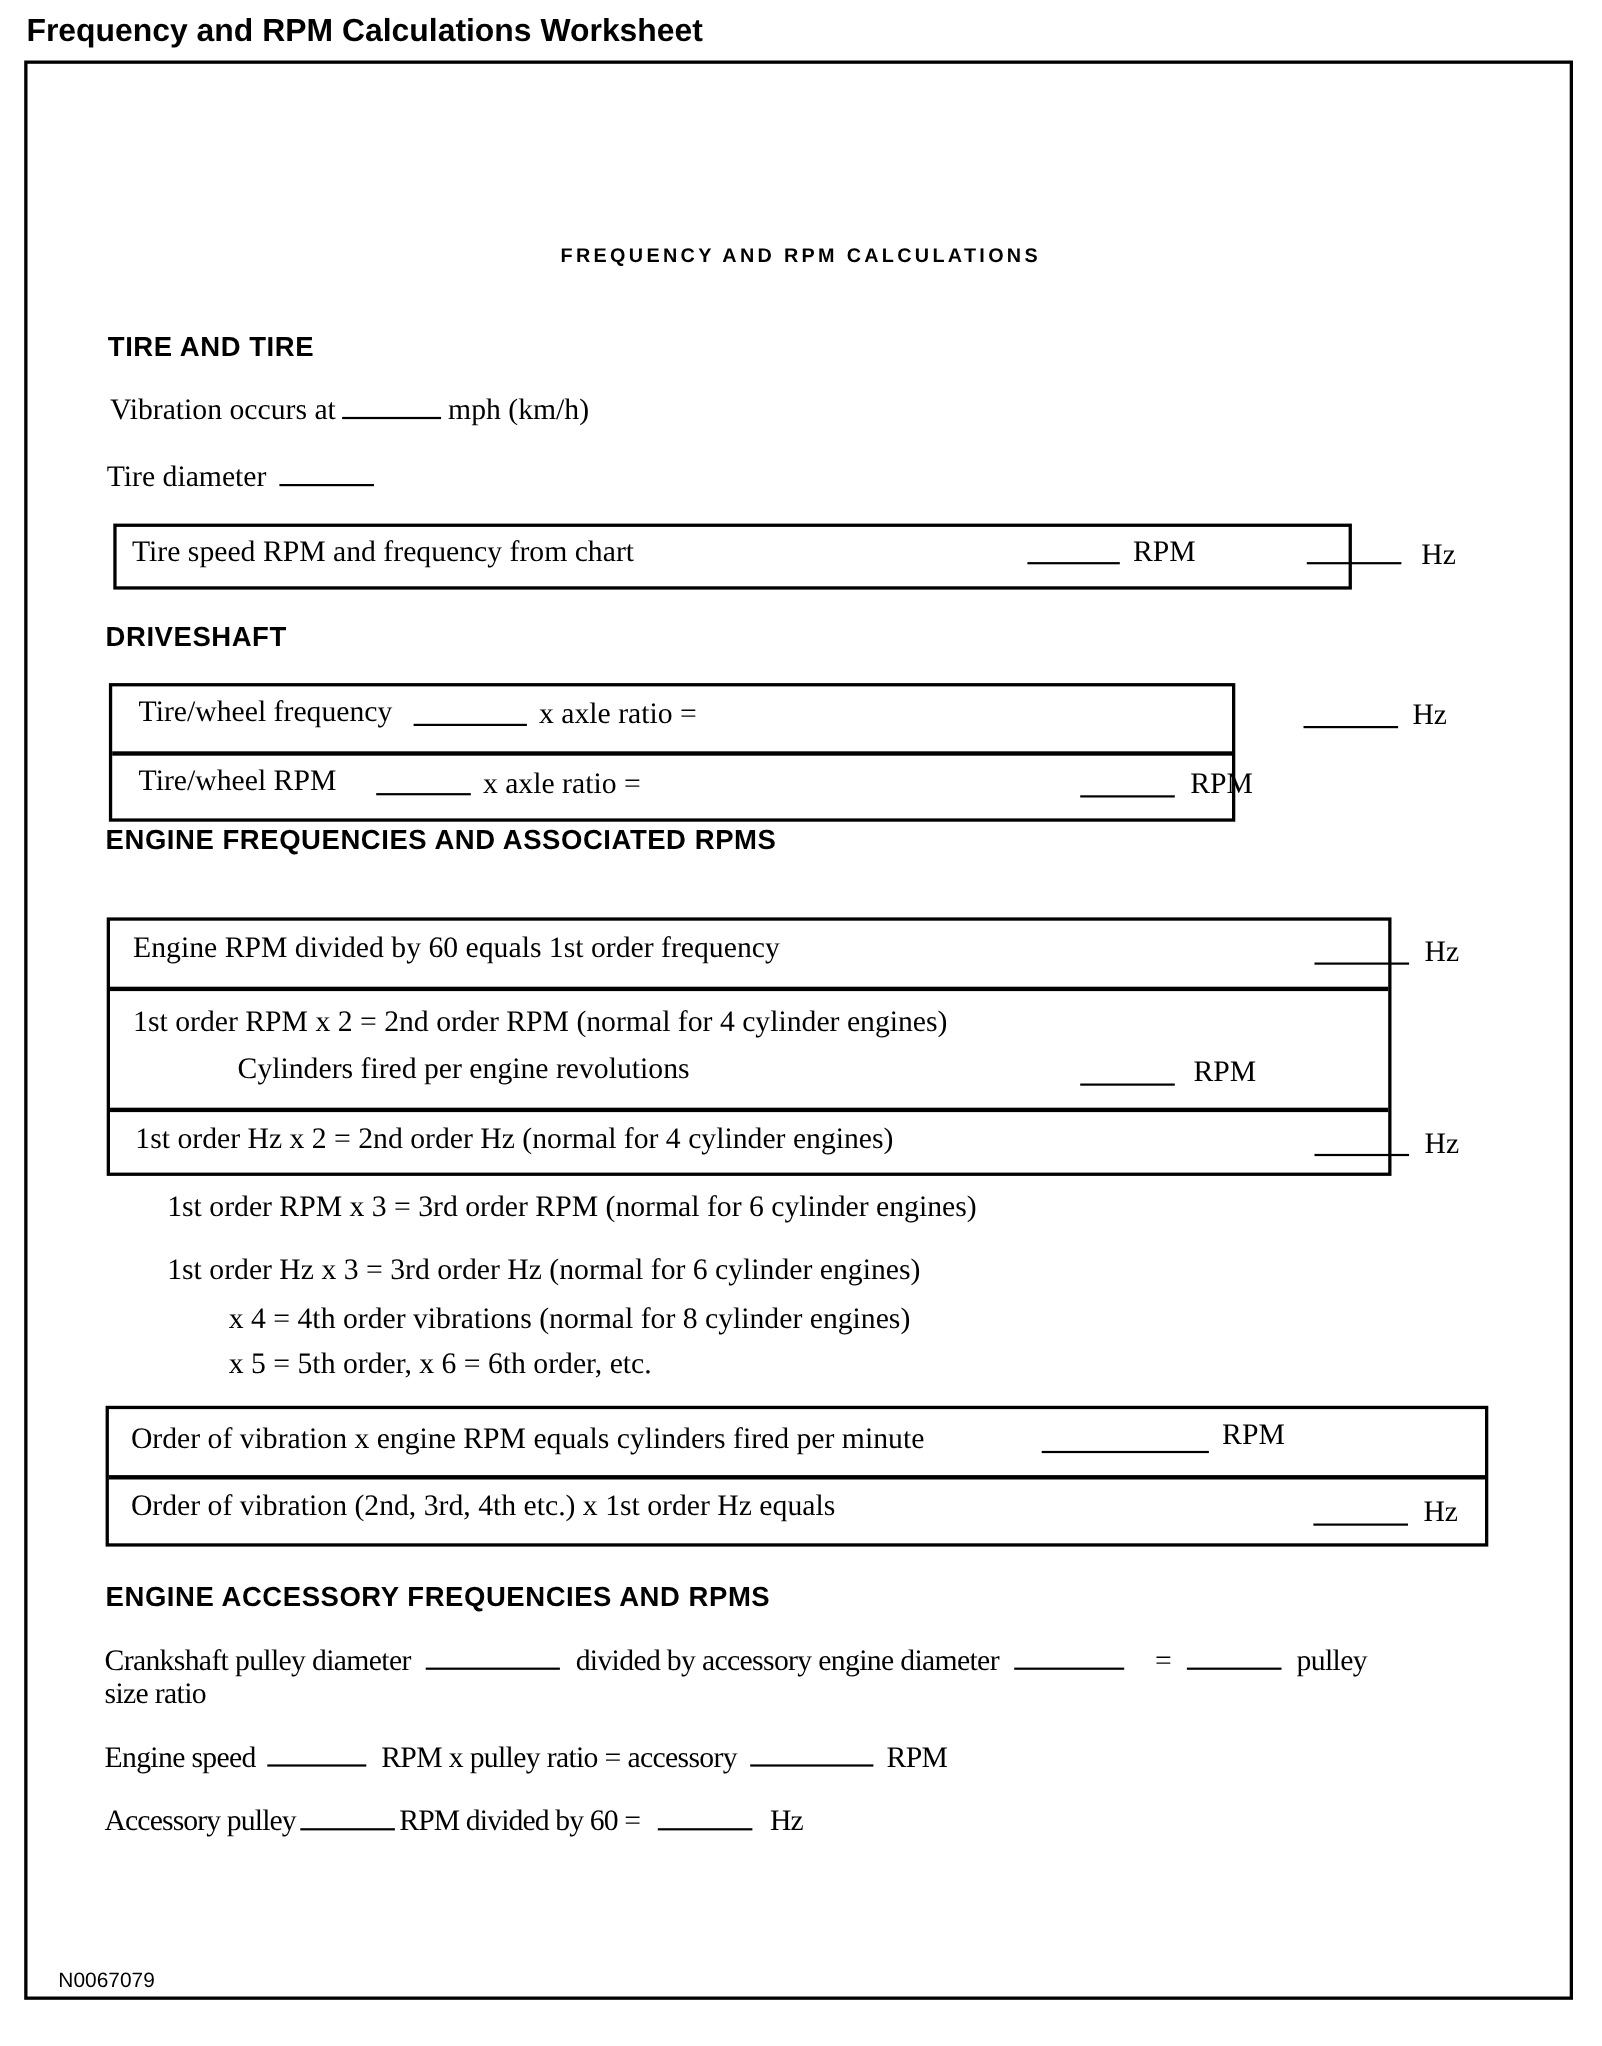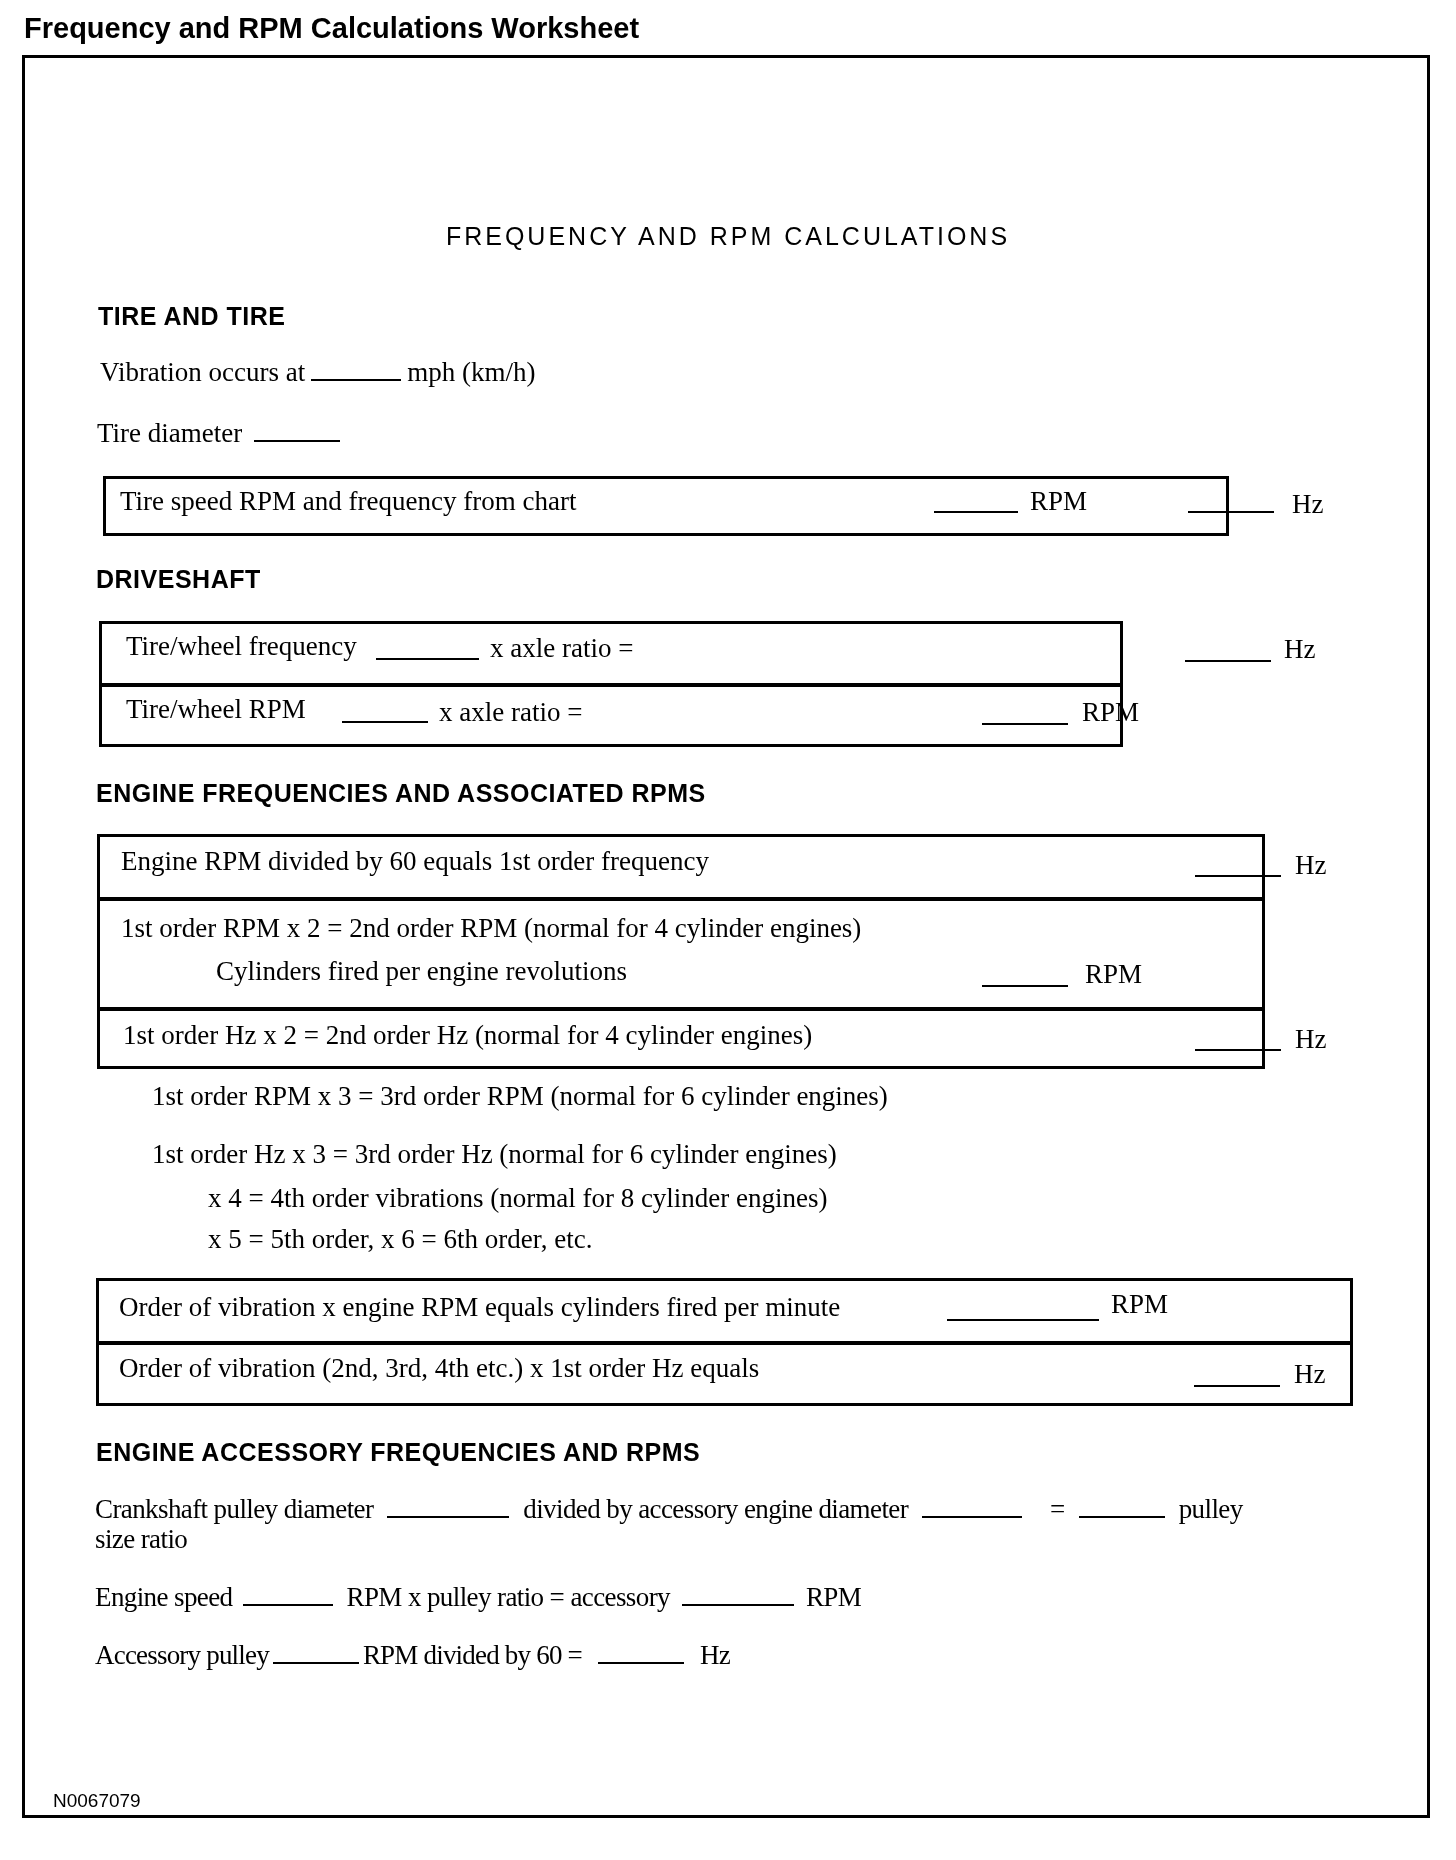--- a/index.html
+++ b/index.html
@@ -2,21 +2,21 @@
 <html><head>
 <meta charset="utf-8">
 <style>
   html, body { margin: 0; padding: 0; background: #ffffff; }
   body { width: 1456px; height: 1860px; position: relative; overflow: hidden; color: #000; }
   .abs { position: absolute; white-space: nowrap; }
   .sans { font-family: "Liberation Sans", "DejaVu Sans", sans-serif; }
   .serif { font-family: "Liberation Serif", "DejaVu Serif", serif; }
   .page-title { left: 24px; top: 12px; font-size: 29px; font-weight: bold; }
   .frame { position: absolute; left: 22px; top: 55px; width: 1408px; height: 1763px; border: 3px solid #000; box-sizing: border-box; }
-  .main-heading { left: 0; width: 1556px; top: 222px; text-align: center; font-size: 25px; font-weight: normal; letter-spacing: 3px; }
+  .main-heading { left: 0; width: 1556px; top: 222px; text-align: center; font-size: 18px; font-weight: bold; letter-spacing: 3px; }
   .section-heading { font-size: 25px; font-weight: bold; letter-spacing: 0.5px; }
   .line { font-size: 27px; }
   .box { position: absolute; border: 3px solid #000; box-sizing: border-box; }
   .row { position: absolute; left: 0; right: 0; box-sizing: border-box; }
   .row + .row { border-top: 4px solid #000; padding-left: 46px; }
   .blank { display: inline-block; border-bottom: 2px solid #000; height: 1px; vertical-align: baseline; margin: 0 6px; }
   .figure-id { left: 53px; top: 1790px; font-size: 19px; }
 </style>
 </head>
 <body>
@@ -57,21 +57,21 @@
   </div>
   <div class="row" style="top:59px; height:63px;">
     <span class="abs serif line" style="left:24px; top:7px;">Tire/wheel RPM</span>
     <span class="abs" style="left:240px; top:34px; width:86px; border-bottom:2px solid #000;"></span>
     <span class="abs serif line" style="left:337px; top:10px;">x axle ratio =</span>
     <span class="abs" style="left:880px; top:36px; width:86px; border-bottom:2px solid #000;"></span>
     <span class="abs serif line" style="left:980px; top:10px;">RPM</span>
   </div>
 </div>
 
-<div class="abs sans section-heading" style="left:96px; top:779px;">ENGINE FREQUENCIES AND ASSOCIATED RPMS</div>
+<div class="abs sans section-heading" style="left:96px; top:750px;">ENGINE FREQUENCIES AND ASSOCIATED RPMS</div>
 
 <div class="box" style="left:97px; top:834px; width:1168px; height:235px;">
   <div class="row" style="top:0; height:60px;">
     <span class="abs serif line" style="left:21px; top:9px;">Engine RPM divided by 60 equals 1st order frequency</span>
     <span class="abs" style="left:1095px; top:38px; width:86px; border-bottom:2px solid #000;"></span>
     <span class="abs serif line" style="left:1195px; top:13px;">Hz</span>
   </div>
   <div class="row" style="top:60px; height:110px;">
     <span class="abs serif line" style="left:21px; top:12px;">1st order RPM x 2 = 2nd order RPM  (normal for 4 cylinder engines)</span>
     <span class="abs serif line" style="left:116px; top:55px;">Cylinders fired per engine revolutions</span>

